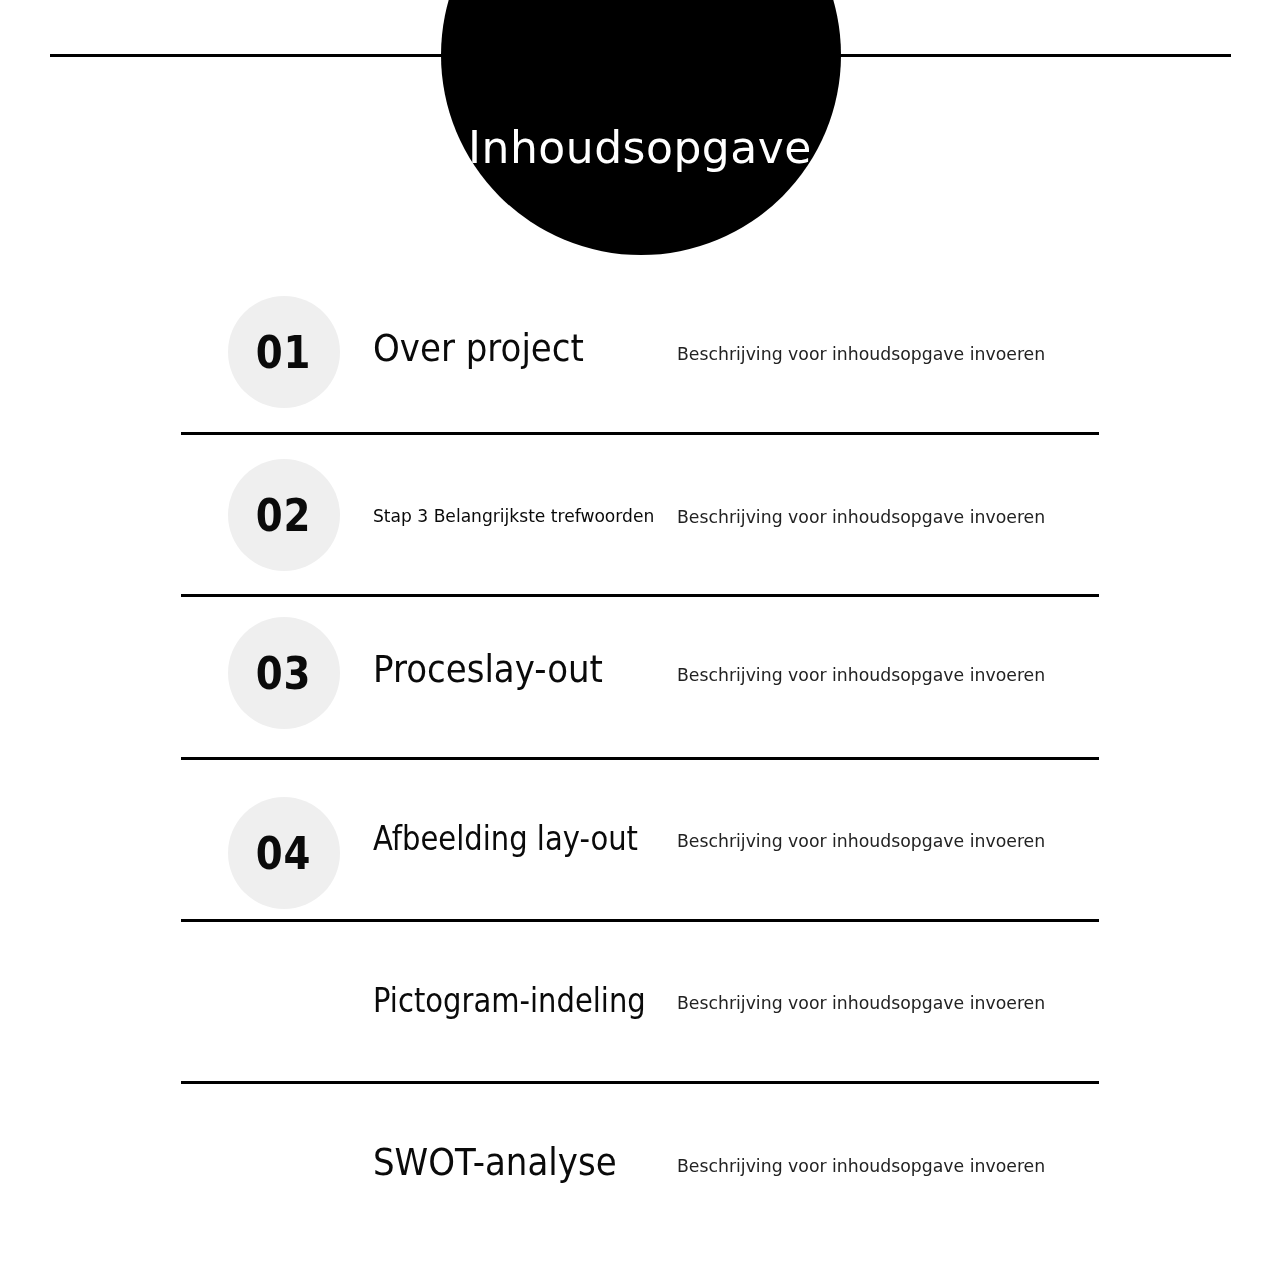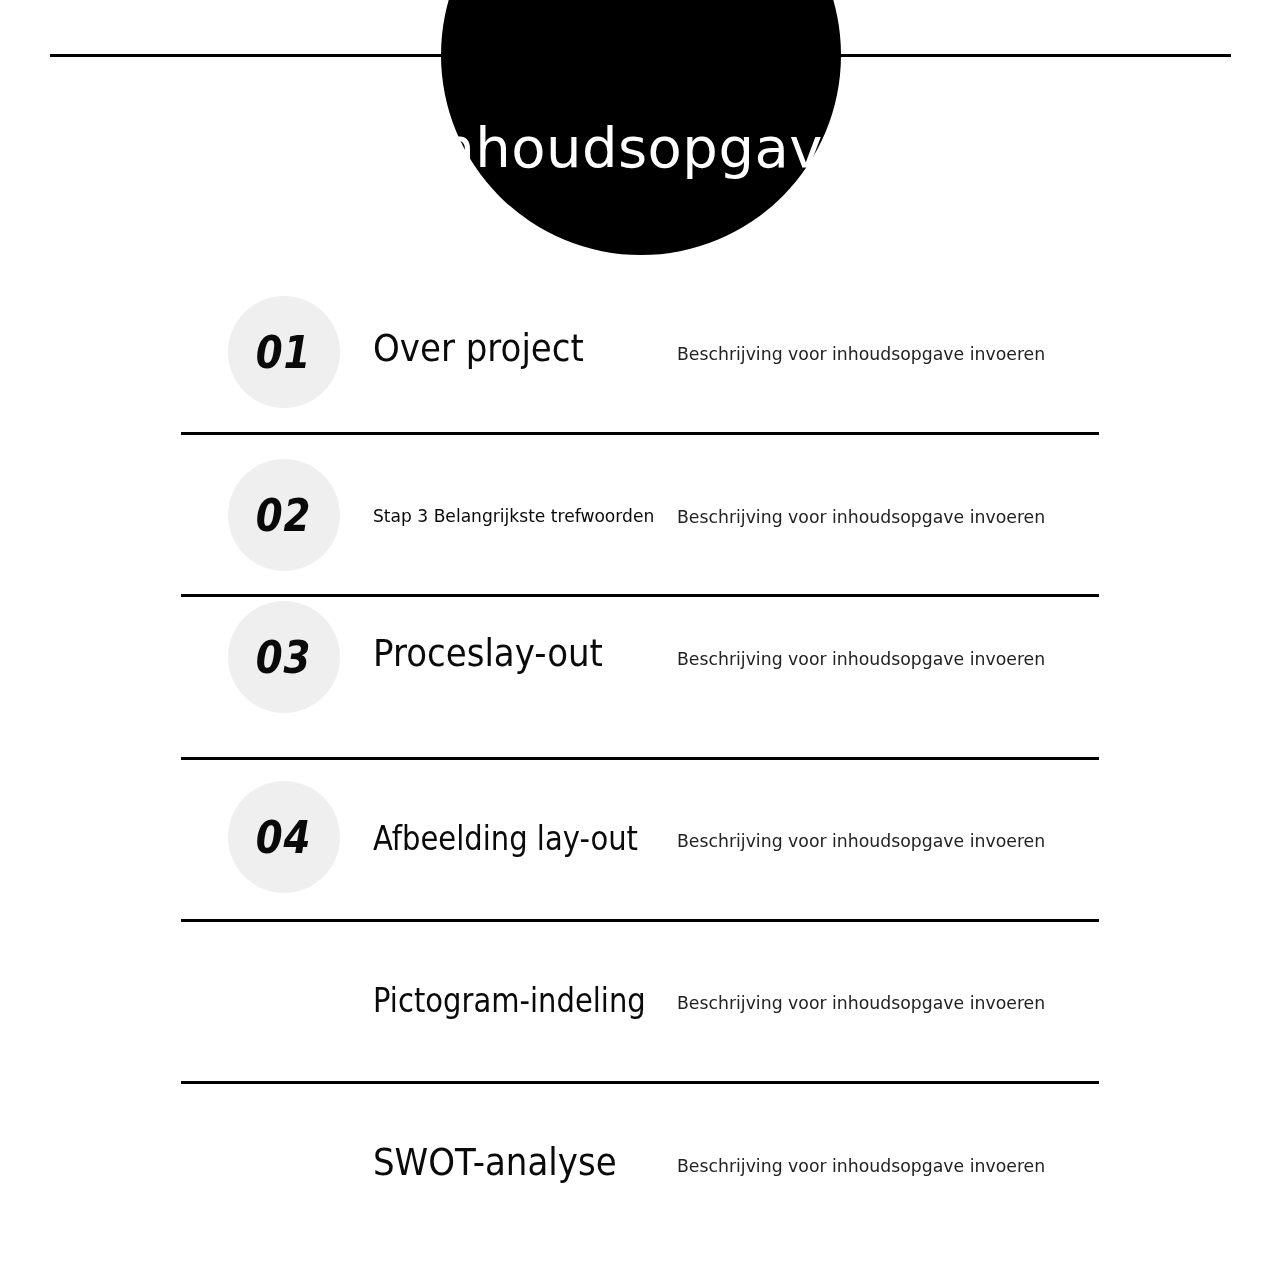--- a/index.html
+++ b/index.html
@@ -34,42 +34,41 @@
       overflow: hidden;
     }
     .title-text {
       position: absolute;
       left: 0;
       top: 118px;
       width: 1280px;
       text-align: center;
       color: #ffffff;
       font-family: "DejaVu Sans", sans-serif;
-      font-size: 56px;
+      font-size: 44px;
       font-weight: normal;
       letter-spacing: 0.5px;
       line-height: 60px;
     }
     .toc-row {
       position: absolute;
       left: 181px;
       width: 918px;
       height: 162px;
     }
     .toc-circle {
       position: absolute;
       left: 47px;
       width: 112px;
       height: 112px;
       border-radius: 50%;
       background: #efefef;
       display: flex;
       align-items: center;
       justify-content: center;
-      font-style: italic;
     }
     .toc-number {
       font-family: "DejaVu Sans", sans-serif;
       font-size: 44px;
       font-weight: bold;
       color: #0a0a0a;
       letter-spacing: 1px;
       transform: scaleX(0.88);
     }
     .toc-heading {
@@ -128,31 +127,31 @@
 
 <div class="toc-row" style="top:434px;">
   <div class="toc-circle" style="top:25px;">
     <span class="toc-number">02</span>
   </div>
   <div class="toc-heading small" style="top:71px;">Stap 3 Belangrijkste trefwoorden</div>
   <div class="toc-desc" style="top:72px;">Beschrijving voor inhoudsopgave invoeren</div>
 </div>
 <div class="toc-sep" style="top:594px;"></div>
 
-<div class="toc-row" style="top:576px;">
+<div class="toc-row" style="top:592px;">
   <div class="toc-circle" style="top:25px;">
     <span class="toc-number">03</span>
   </div>
   <div class="toc-heading large" style="top:56px;">Proceslay-out</div>
   <div class="toc-desc" style="top:72px;">Beschrijving voor inhoudsopgave invoeren</div>
 </div>
 <div class="toc-sep" style="top:757px;"></div>
 
 <div class="toc-row" style="top:759px;">
-  <div class="toc-circle" style="top:22px;text-align:right;">
+  <div class="toc-circle" style="top:38px;text-align:right;">
     <span class="toc-number">04</span>
   </div>
   <div class="toc-heading medium" style="top:60px;">Afbeelding lay-out</div>
   <div class="toc-desc" style="top:71px;">Beschrijving voor inhoudsopgave invoeren</div>
 </div>
 <div class="toc-sep" style="top:919px;"></div>
 
 <div class="toc-row" style="top:921px;">
   <div class="toc-heading medium" style="top:60px;">Pictogram-indeling</div>
   <div class="toc-desc" style="top:71px;">Beschrijving voor inhoudsopgave invoeren</div>

